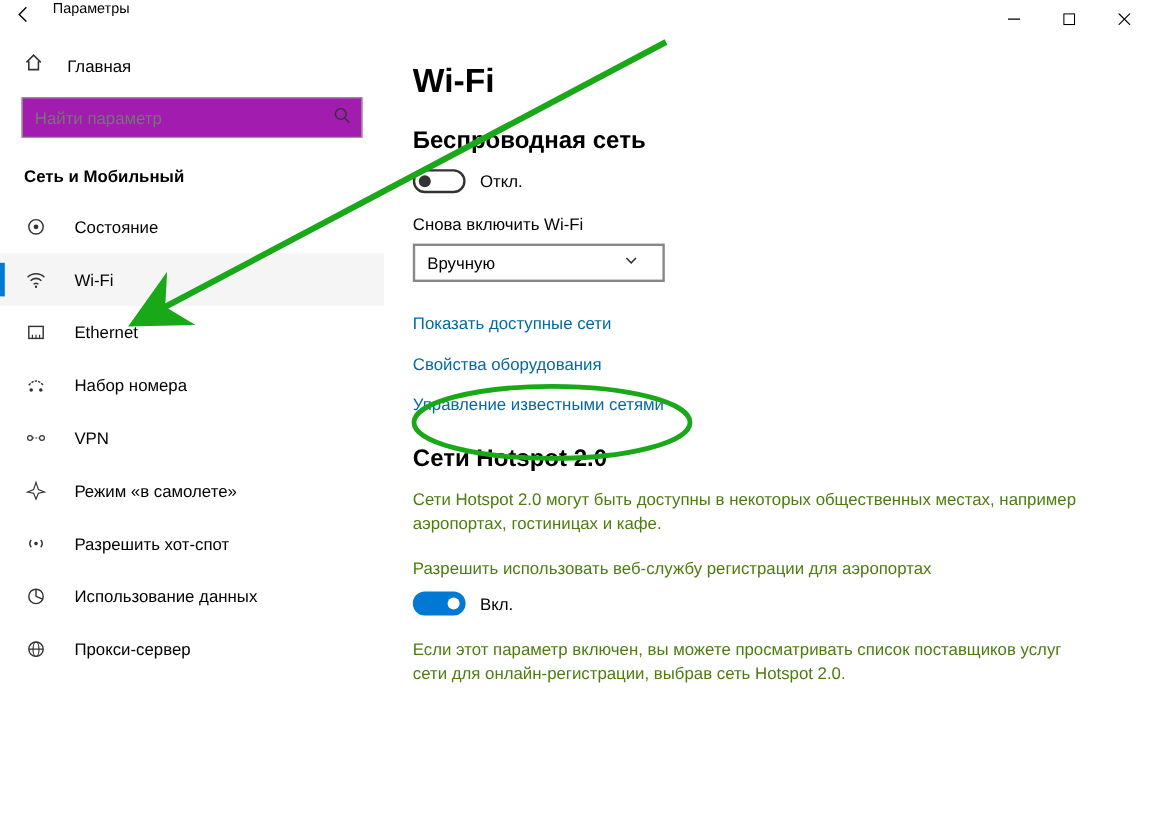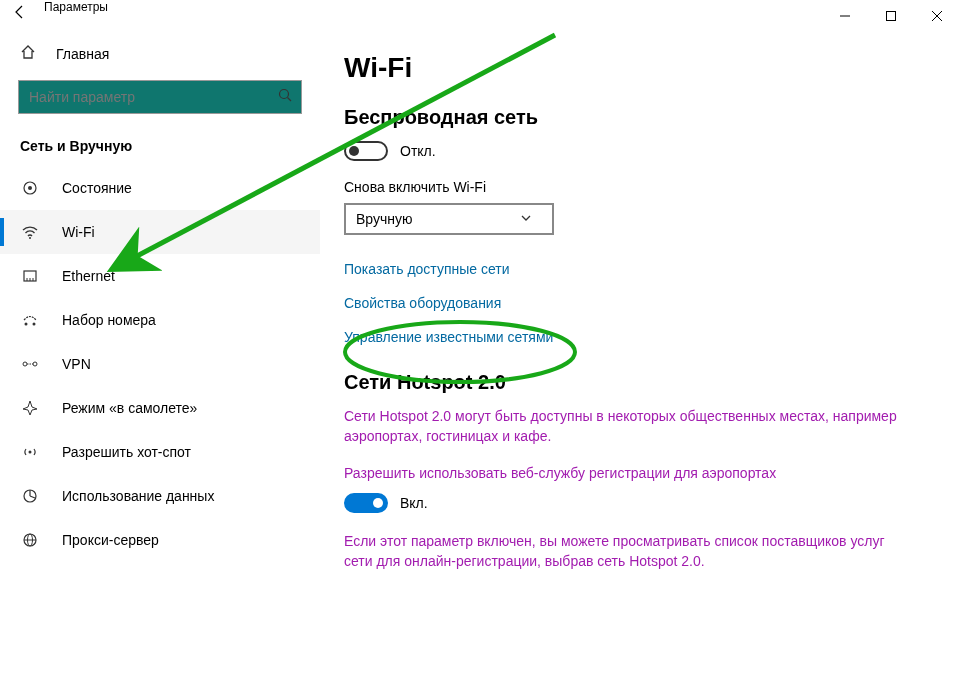--- a/index.html
+++ b/index.html
@@ -12,21 +12,21 @@
 .titlebar .winbtn { width: 46px; height: 32px; display: flex; align-items: center; justify-content: center; cursor: pointer; }
 .titlebar .winbtn svg { width: 10px; height: 10px; }
 
 .container { display: flex; height: calc(100% - 32px); }
 
 .sidebar { width: 320px; background: #fff; padding: 0; }
 .home { display: flex; align-items: center; padding: 12px 20px 8px 20px; cursor: pointer; }
 .home .icon { margin-right: 20px; }
 .home .label { font-size: 14px; }
 
-.searchbox { margin: 8px 18px 20px 18px; height: 34px; border: 1px solid #999; background: #0f766e; display: flex; align-items: center; padding: 0 8px 0 10px; }
+.searchbox { margin: 8px 18px 20px 18px; height: 34px; border: 1px solid #999; background: #a21caf; display: flex; align-items: center; padding: 0 8px 0 10px; }
 .searchbox input { border: none; outline: none; flex: 1; font-size: 14px; background: transparent; }
 .searchbox .searchicon { color: #333; }
 
 .section-title { padding: 4px 20px 12px 20px; font-size: 14px; font-weight: 600; }
 
 .navitem { display: flex; align-items: center; padding: 12px 20px; cursor: pointer; position: relative; }
 .navitem .icon { width: 20px; height: 20px; margin-right: 22px; display: flex; align-items: center; justify-content: center; color: #333; }
 .navitem .label { font-size: 14px; }
 .navitem.active::before { content: ""; position: absolute; left: 0; top: 8px; bottom: 8px; width: 4px; background: #0078d4; }
 .navitem.active { background: rgba(0,0,0,0.04); }
@@ -41,21 +41,21 @@
 .toggle .knob { width: 10px; height: 10px; border-radius: 50%; background: #333; position: absolute; top: 3px; left: 3px; }
 .toggle.on { background: #0078d4; border-color: #0078d4; }
 .toggle.on .knob { background: #fff; left: auto; right: 3px; }
 .toggle-label { font-size: 14px; }
 
 .field-label { font-size: 14px; margin-bottom: 8px; }
 .select { width: 210px; height: 32px; border: 2px solid #888; display: flex; align-items: center; padding: 0 20px 0 10px; cursor: pointer; margin-bottom: 26px; }
 .select .val { flex: 1; font-size: 14px; }
 
 .link { color: #0369a1; font-size: 14px; cursor: pointer; display: block; margin-bottom: 18px; }
-.body-text { font-size: 14px; color: #a21caf; line-height: 1.45; margin-bottom: 16px; max-width: 560px; }
+.body-text { font-size: 14px; color: #4d7c0f; line-height: 1.45; margin-bottom: 16px; max-width: 560px; }
 
 
 .annot { position: absolute; top: 0; left: 0; pointer-events: none; }
 </style>
 </head>
 <body>
 
 <div class="titlebar">
   <div class="back">
     <svg width="16" height="16" viewBox="0 0 16 16">
@@ -97,21 +97,21 @@
     <div class="searchbox">
       <input placeholder="Найти параметр" style="">
       <span class="searchicon">
         <svg width="16" height="16" viewBox="0 0 16 16">
             <circle cx="7" cy="7" r="4.5" stroke="#333" stroke-width="1.2" fill="none"></circle>
             <line x1="10.5" y1="10.5" x2="14" y2="14" stroke="#333" stroke-width="1.2"></line>
           </svg>
       </span>
     </div>
 
-    <div class="section-title">Сеть и Вручную</div>
+    <div class="section-title">Сеть и Мобильный</div>
 
     <div class="navitem">
       <span class="icon">
           <svg width="18" height="18" viewBox="0 0 18 18">
             <circle cx="9" cy="9" r="6" stroke="#333" stroke-width="1.2" fill="none"></circle>
             <circle cx="9" cy="9" r="2" fill="#333"></circle>
           </svg>
         </span>
       <span class="label">Состояние</span>
     </div>

